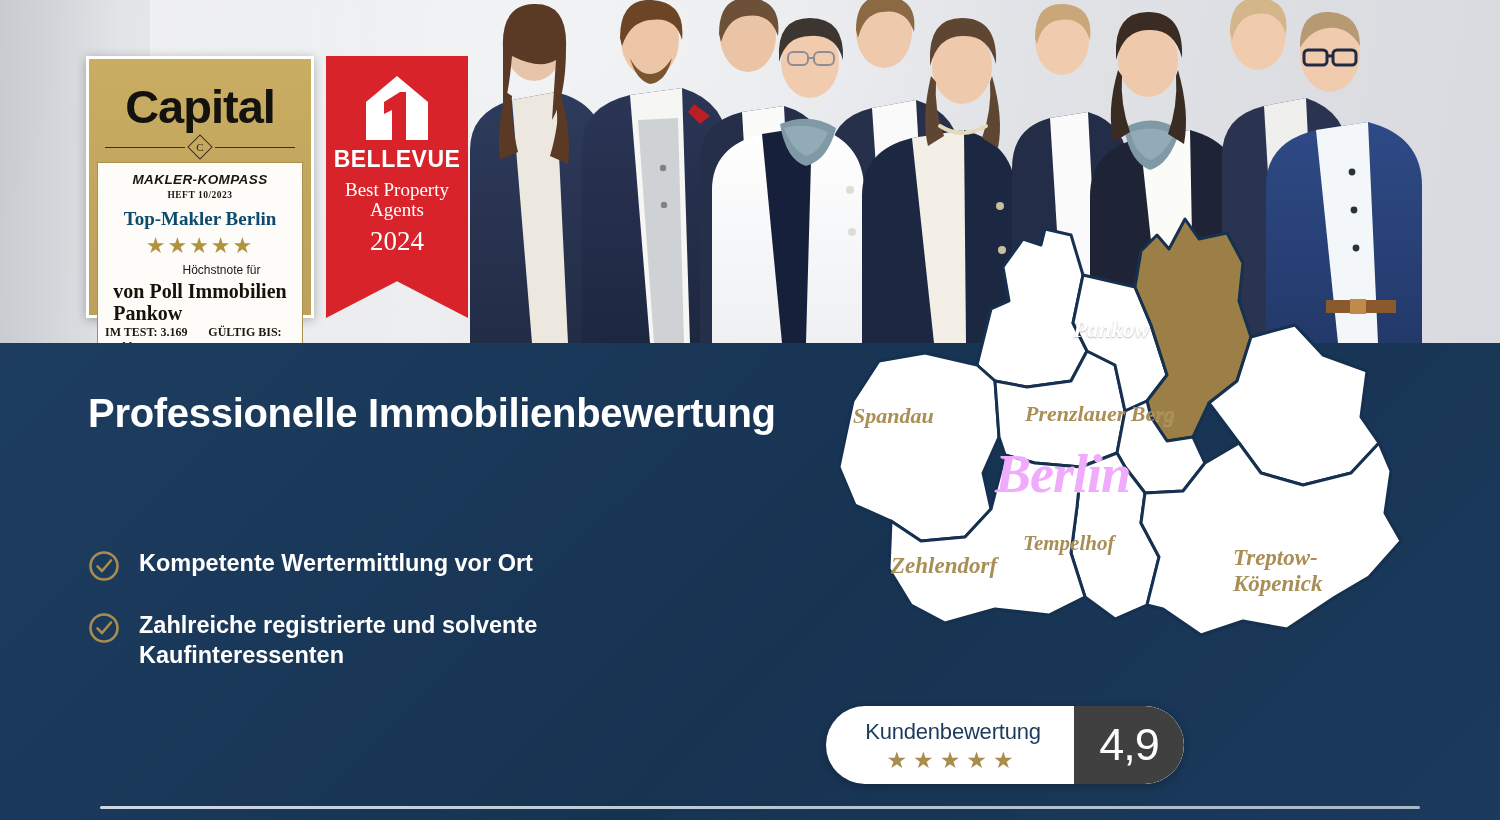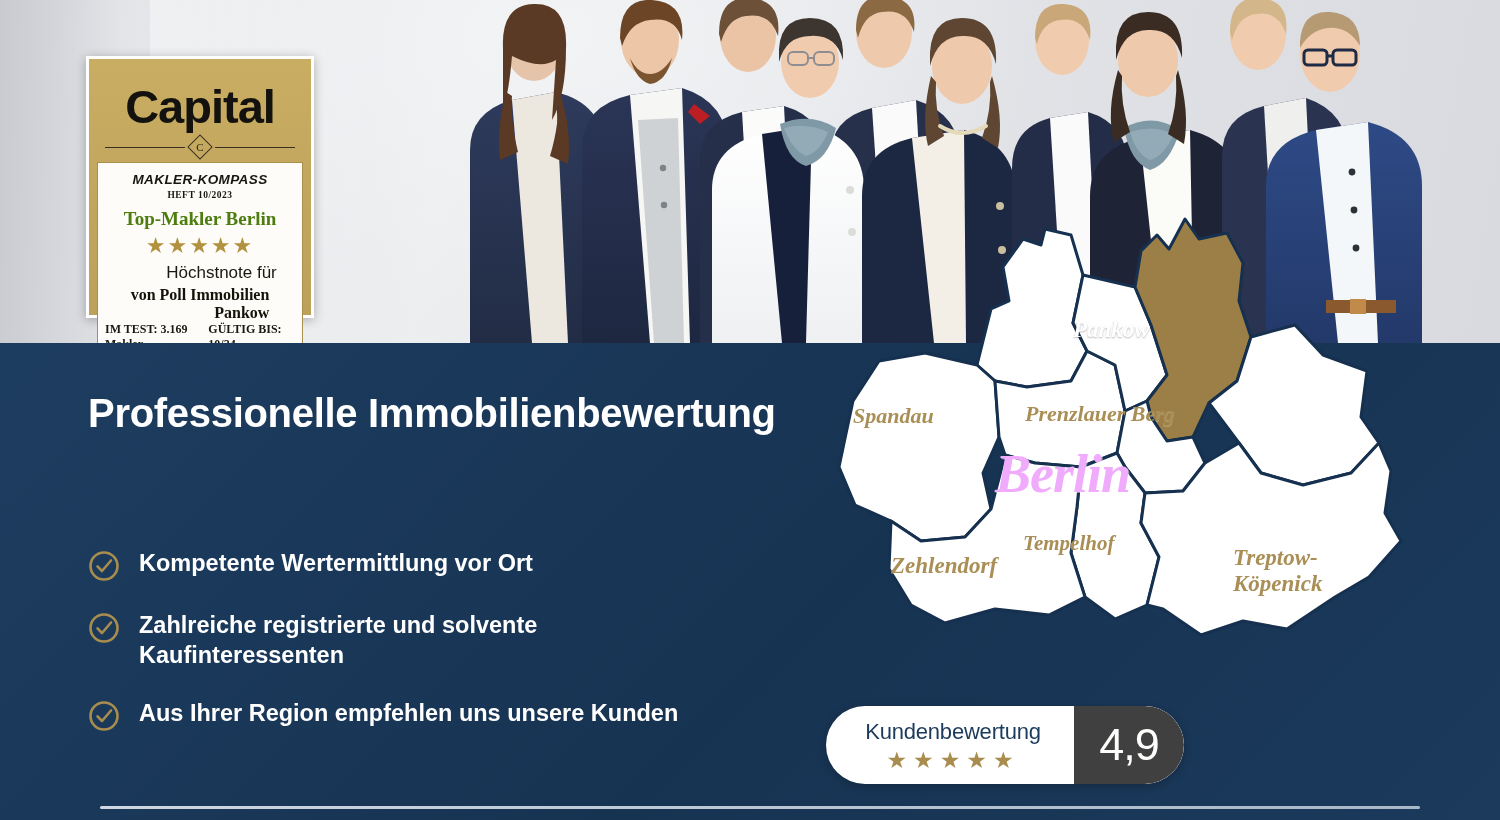--- a/index.html
+++ b/index.html
@@ -60,25 +60,25 @@
   .cap-white {
     width:206px; background:#fdfcf8; margin-top:2px;
     flex:1; display:flex; flex-direction:column; align-items:center; padding-top:9px;
     border:1px solid #ab8f4d;
   }
   .mk-kompass { font-family:"Liberation Sans",sans-serif; font-weight:700; font-style:italic;
     font-size:13.5px; letter-spacing:.4px; color:#17160f; }
   .mk-heft { font-family:"Liberation Serif",serif; font-weight:700; font-size:9.5px;
     letter-spacing:.5px; color:#17160f; margin-top:3px;}
   .mk-title { font-family:"Liberation Serif",serif; font-weight:700; font-size:19px;
-    color:#4d7c0f; margin-top:8px;}
+    color:#0c4a6e; margin-top:8px;}
   .mk-stars { margin-top:5px; color:#b2923f; font-size:22px; letter-spacing:2px; line-height:1;}
-  .mk-sub { font-family:"Liberation Sans",sans-serif; font-size:17px; color:#1a1813; margin-top:6px;margin-left:43px;}
-  .mk-firm { font-family:"Liberation Serif",serif; font-weight:700; font-size:16px;
-    color:#141209; margin-top:3px; line-height:1.12; text-align:right;}
+  .mk-sub { font-family:"Liberation Sans",sans-serif; font-size:12px; color:#1a1813; margin-top:6px;margin-left:43px;}
+  .mk-firm { font-family:"Liberation Serif",serif; font-weight:700; font-size:20px;
+    color:#141209; margin-top:3px; line-height:1.12; text-align:left;}
   .mk-foot { width:100%; display:flex; justify-content:space-between; padding:0 7px;
     margin-top:auto; margin-bottom:4px;
     font-family:"Liberation Serif",serif; font-weight:700; font-size:12px; color:#1b1910;}
 
   .bellevue {
     position:absolute; left:326px; top:56px; width:142px; height:262px;
     background:#d8232a;
     clip-path:polygon(0 0, 100% 0, 100% 100%, 50% 86%, 0 100%);
     display:flex; flex-direction:column; align-items:center; padding-top:20px;
     box-shadow:0 2px 10px rgba(0,0,0,.22);
@@ -301,20 +301,34 @@
           <span>von Poll Immobilien</span><br>
           <span>Pankow</span>
         </div>
         <div class="mk-foot">
           <span>IM TEST: 3.169 Makler</span>
           <span>GÜLTIG BIS: 10/24</span>
         </div>
       </div>
     </div>
 
+    <div class="bellevue">
+      <div class="bv-house">
+        <svg width="62" height="64" viewBox="0 0 62 64">
+          <path d="M31 0 L62 26 L62 64 L0 64 L0 26 Z" fill="#ffffff"></path>
+          <path d="M26 64 L26 34 L18 38 L18 26 L34 16 L40 16 L40 64 Z" fill="#d8232a"></path>
+        </svg>
+      </div>
+      <div class="bv-name">BELLEVUE</div>
+      <div class="bv-line">
+        <span>Best Property</span><br>
+        <span>Agents</span>
+      </div>
+      <div class="bv-year">2024</div>
+    </div>
   </div>
 
   <div class="navy"></div>
 
   <h1 class="headline">Professionelle Immobilienbewertung</h1>
 
   <div class="bullets">
     <div class="bullet">
       <span class="chk">
         <svg width="32" height="32" viewBox="0 0 32 32">
@@ -326,29 +340,20 @@
     </div>
     <div class="bullet">
       <span class="chk">
         <svg width="32" height="32" viewBox="0 0 32 32">
           <circle cx="16" cy="16" r="13.5" fill="none" stroke="#a88d4f" stroke-width="2.6"></circle>
           <path d="M9.5 16.4 L14 21 L23 10.5" fill="none" stroke="#a88d4f" stroke-width="2.6" stroke-linecap="round" stroke-linejoin="round"></path>
         </svg>
       </span>
       <span class="bullet-text">Zahlreiche registrierte und solvente Kaufinteressenten</span>
     </div>
-    <div class="bullet">
-      <span class="chk">
-        <svg width="32" height="32" viewBox="0 0 32 32">
-          <circle cx="16" cy="16" r="13.5" fill="none" stroke="#a88d4f" stroke-width="2.6"></circle>
-          <path d="M9.5 16.4 L14 21 L23 10.5" fill="none" stroke="#a88d4f" stroke-width="2.6" stroke-linecap="round" stroke-linejoin="round"></path>
-        </svg>
-      </span>
-      <span class="bullet-text">Aus Ihrer Region empfehlen uns unsere Kunden</span>
-    </div>
   </div>
 
   <div class="divider"></div>
 
   <div class="map-wrap">
     <svg width="640" height="460" viewBox="0 0 640 460">
       <g stroke="#16304f" stroke-width="3" stroke-linejoin="round">
 
         <path d="M182 160 L196 104 L214 96 L208 62 L228 34 L246 40 L250 24 L276 30 L288 70 L278 118 L292 146
                  L276 176 L232 182 L200 176 Z" fill="#ffffff"></path>

